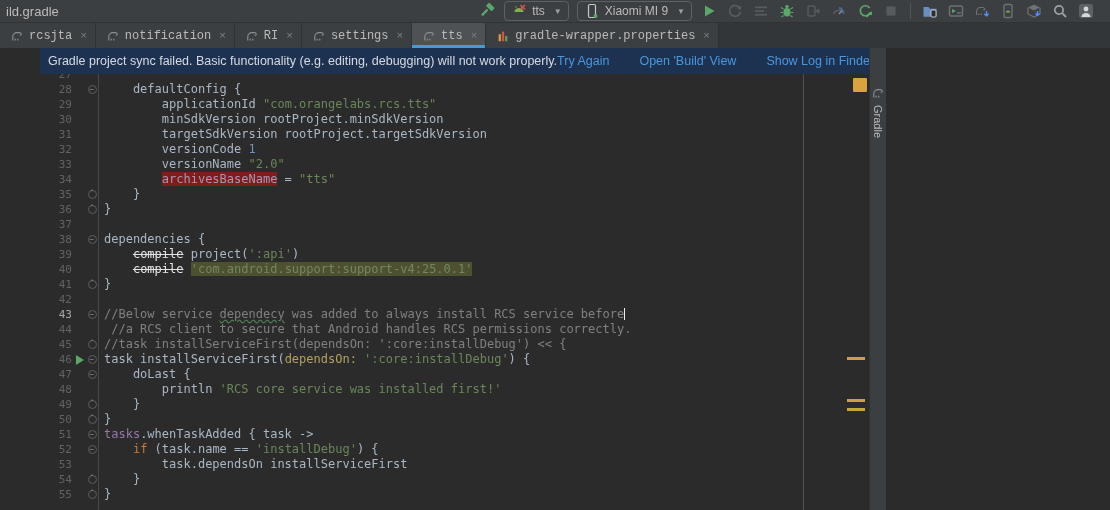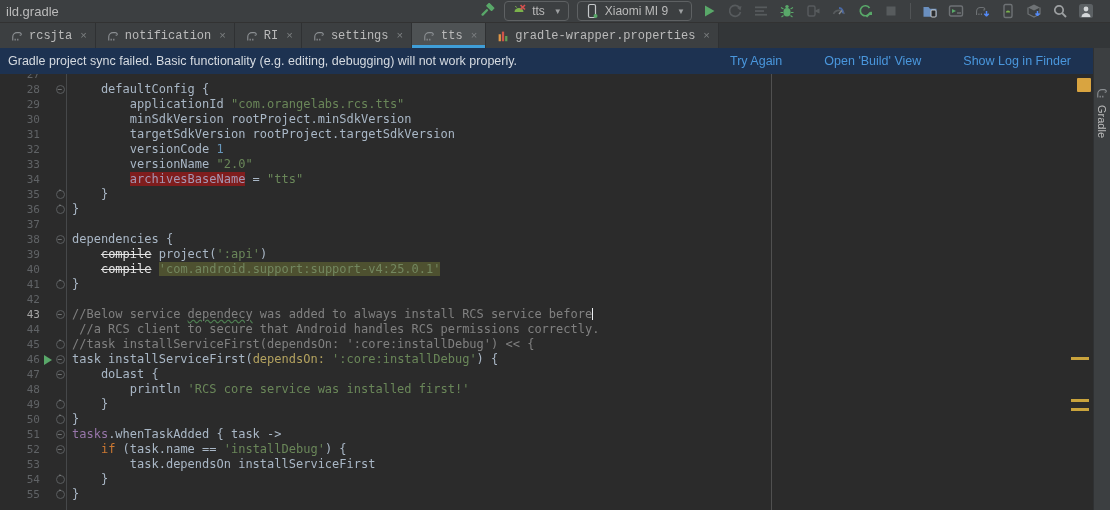--- a/index.html
+++ b/index.html
@@ -26,31 +26,31 @@
   .tab { display:flex; align-items:center; gap:5px; padding:0 8px 0 10px; font-size:12px;
          color:#bbbbbb; border-right:1px solid #2f3133; position:relative; cursor:default;
          background:#3c3f41; }
   .tab.active { background:#4e5254; box-shadow:inset 0 -3px 0 #3f9ed8; }
   .tab .tab-close { color:#7d8082; font-size:11px; margin-left:3px; }
   .tab .tab-icon { display:flex; }
   .tabbar-fill { flex:1; background:#333638; }
 
   
   .below { flex:1; display:flex; min-height:0; }
-  .left-col { width:1093px; display:flex; flex-direction:column; min-height:0; }
+  .left-col { width:869px; display:flex; flex-direction:column; min-height:0;padding-left:40px; }
 
   
   .banner { height:26px; background:#1d3251; display:flex; align-items:center;
             padding:0 22px 0 8px; flex:0 0 auto; }
   .banner-msg { color:#d6dbe1; font-size:12.5px; white-space:nowrap; }
-  .banner-actions { margin-left:auto; display:flex; gap:42px;justify-content:flex-end; }
+  .banner-actions { margin-left:auto; display:flex; gap:30px;justify-content:flex-end; }
   .banner-link { color:#4a97dd; font-size:12.5px; white-space:nowrap; cursor:pointer; }
 
   
-  .editor { flex:1; position:relative; background:#2b2b2b; overflow:hidden;margin-left:8px; }
+  .editor { flex:1; position:relative; background:#2b2b2b; overflow:hidden; }
   .lines { position:absolute; left:0; top:-7px; right:0; }
   .line { height:15px; display:flex; align-items:center; }
   .ln { width:34px; text-align:right; color:#606366; font:11px "DejaVu Sans Mono", monospace;
         flex:0 0 auto; padding-right:2px; }
   .line.current .ln { color:#a7a7a7; }
   .icol { width:12px; flex:0 0 auto; display:flex; justify-content:center; }
   .fcol { width:12px; flex:0 0 auto; display:flex; justify-content:center; }
   .fold-o,.fold-c { width:9px; height:9px; border:1px solid #5a5d5f; border-radius:50%;
         color:#8c8f91; font:8px/7px "DejaVu Sans Mono", monospace; text-align:center; }
   .runarrow { width:0; height:0; border-left:8px solid #59a869; border-top:5px solid transparent;

